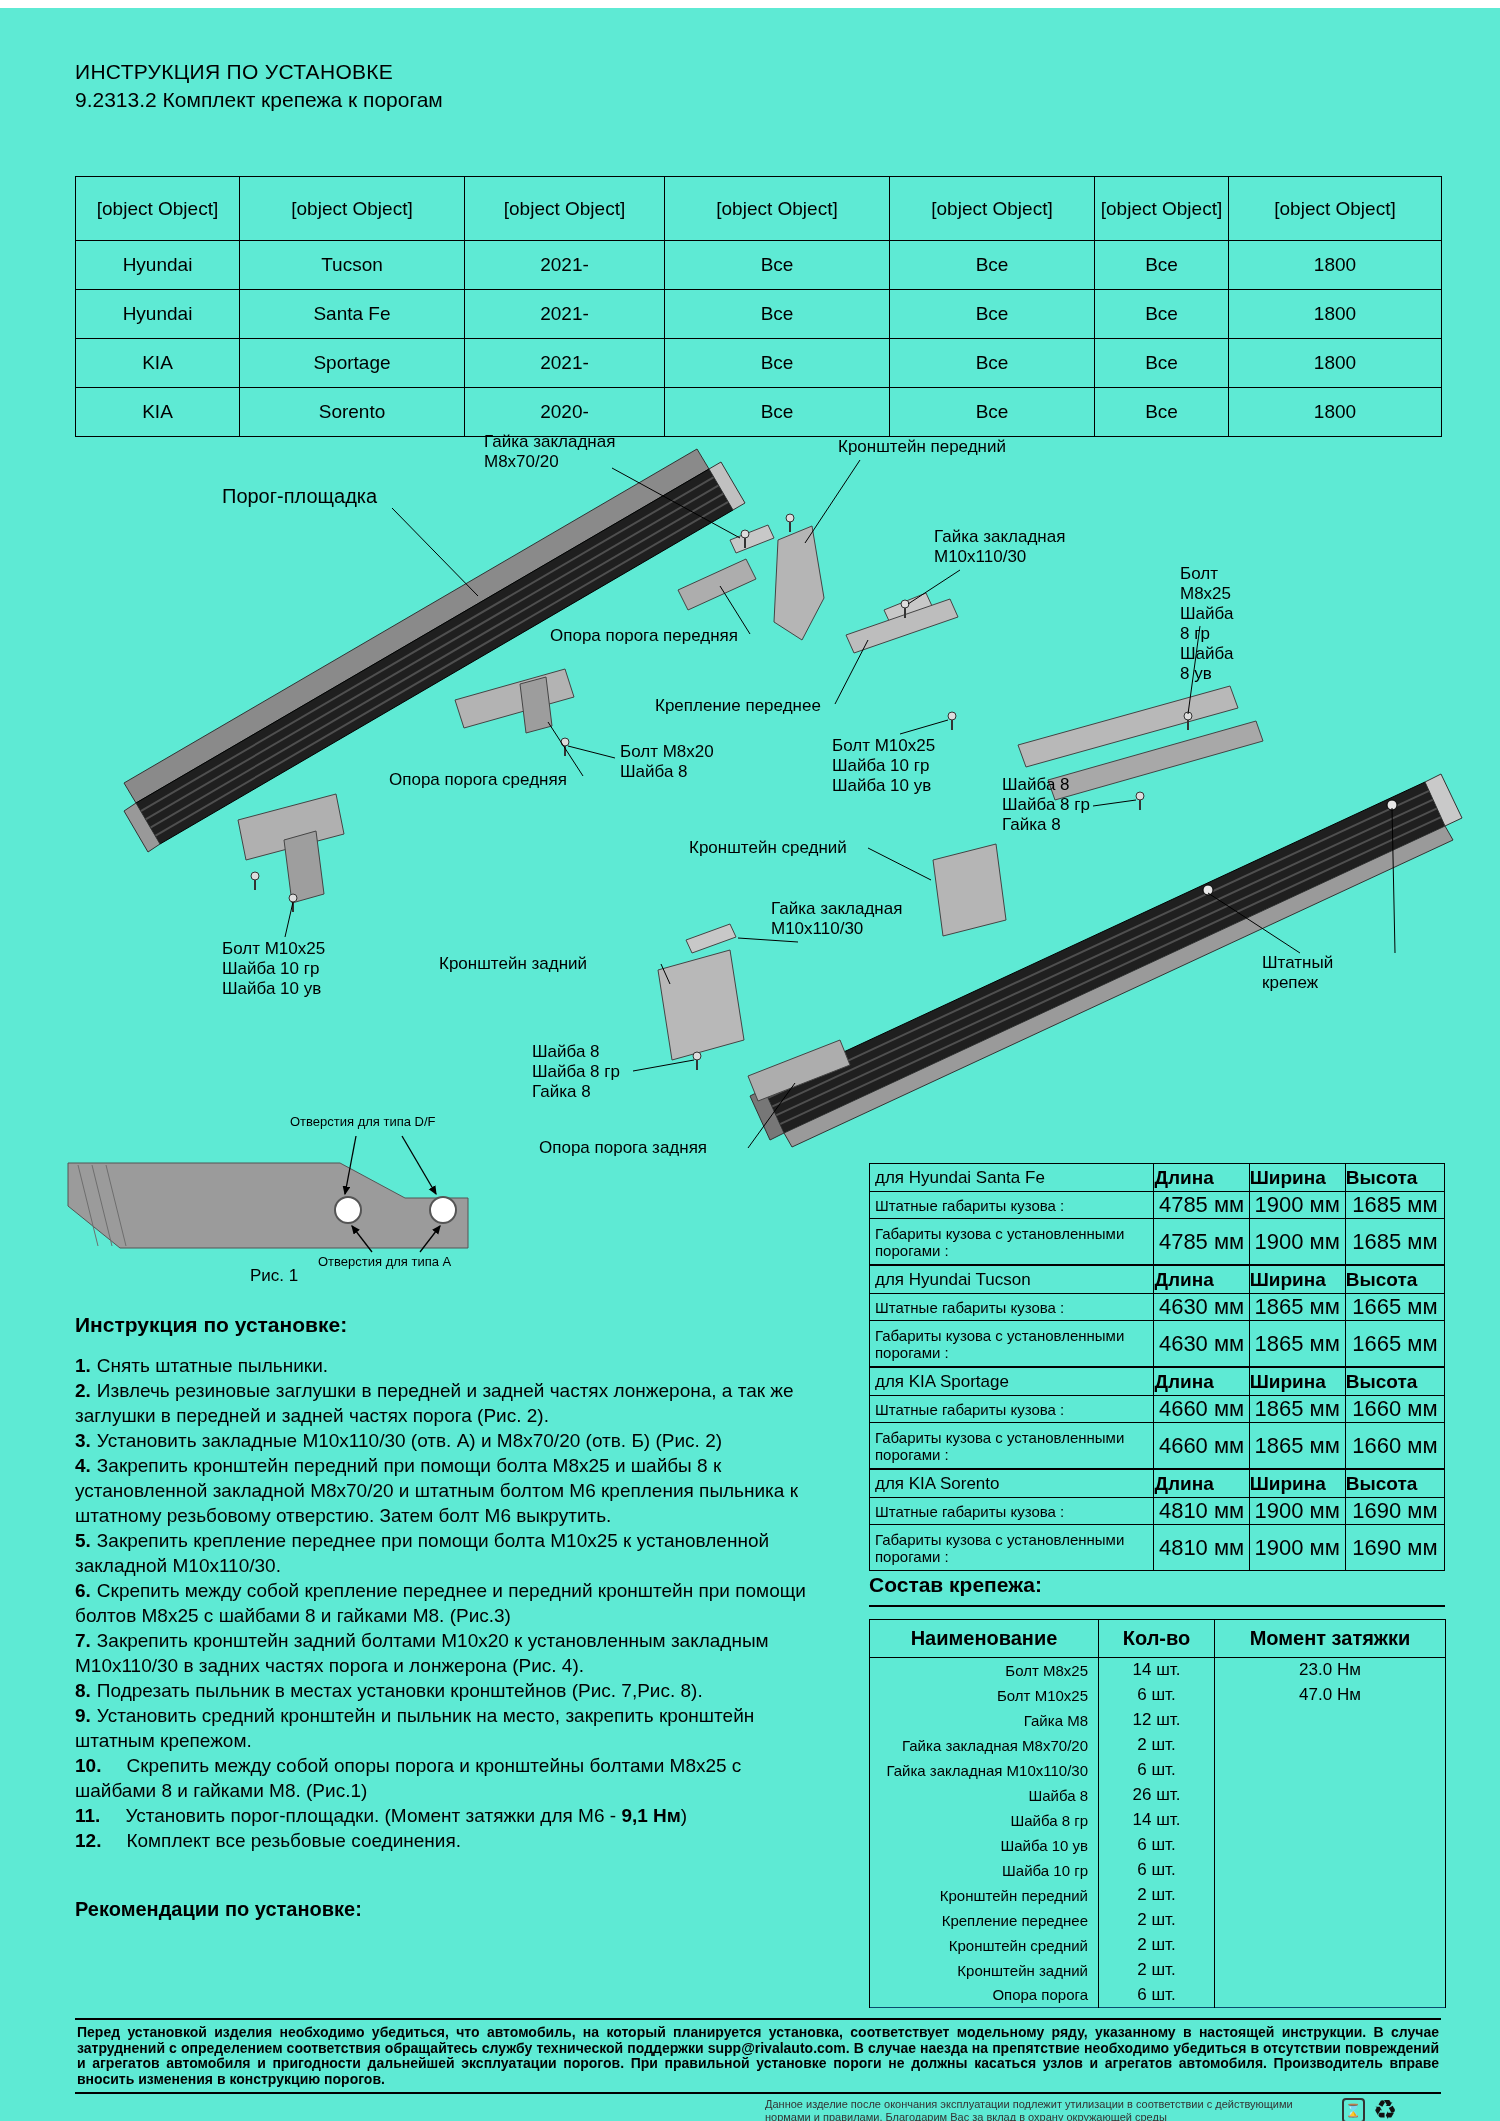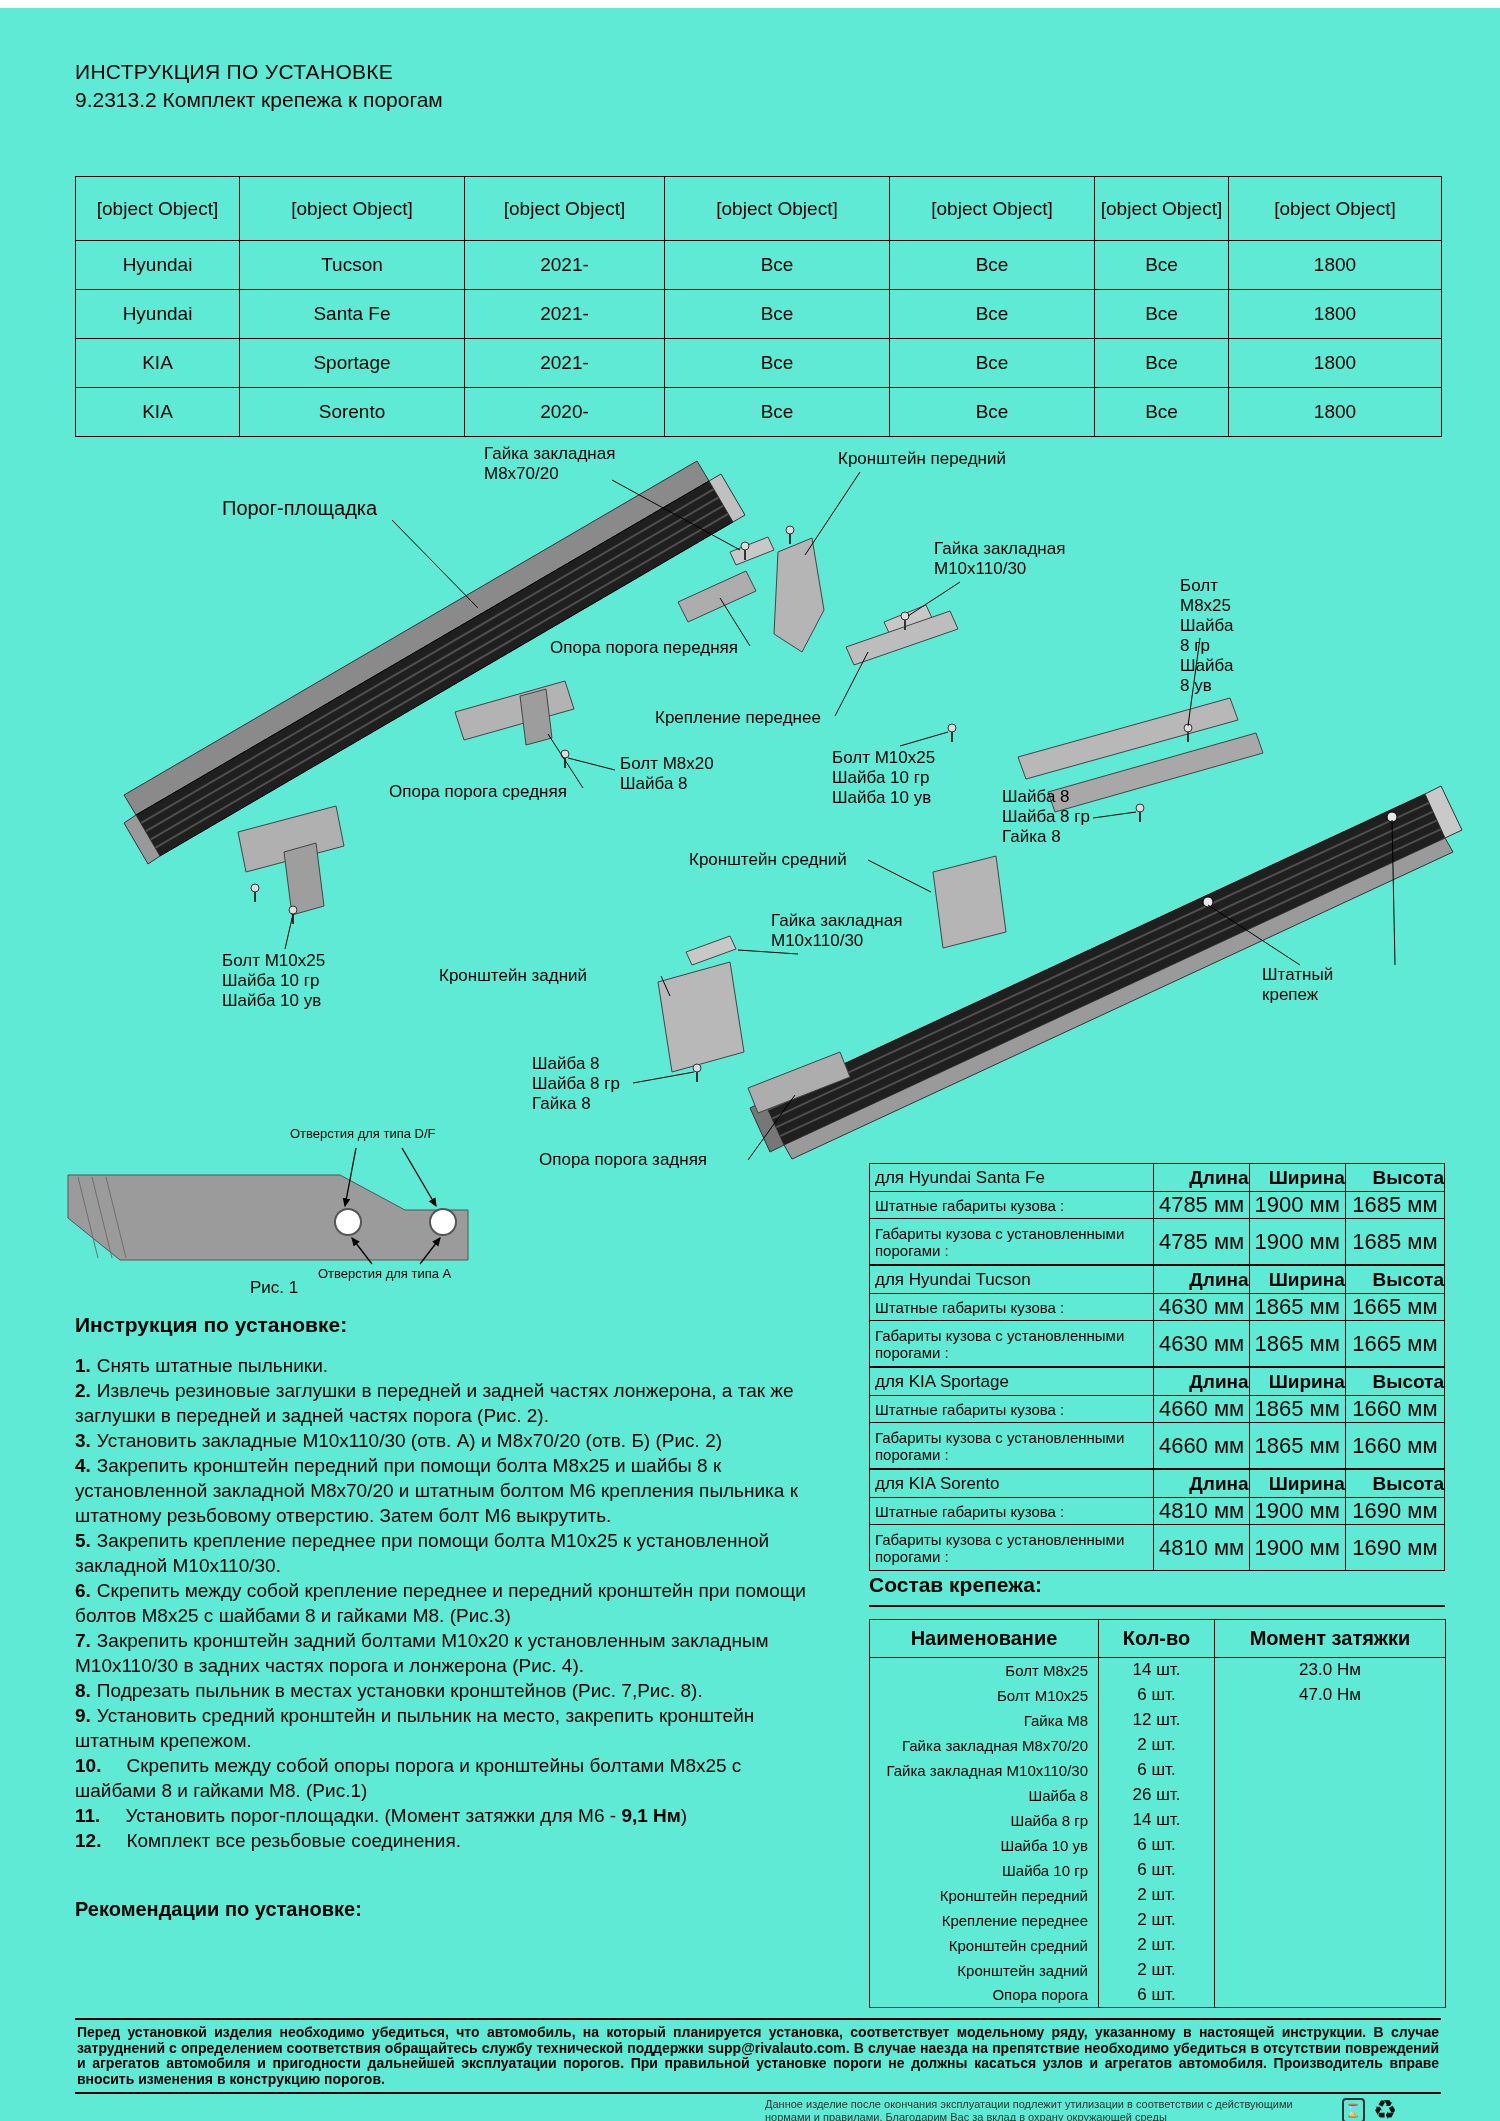--- a/index.html
+++ b/index.html
@@ -9,37 +9,37 @@
   .abs{position:absolute}
 
   .t1{left:75px;top:52px;font-size:21px;letter-spacing:.3px}
   .t2{left:75px;top:80px;font-size:21px;font-weight:normal}
 
   .vtable{left:75px;top:168px;width:1366px;border-collapse:collapse;table-layout:fixed}
   .vtable th,.vtable td{border:1px solid #000;text-align:center;vertical-align:middle;font-size:19px;font-weight:normal;padding:0 4px}
   .vtable thead th{height:64px;white-space:pre-line}
   .vtable tbody td{height:49px}
 
-  .diagram{left:0;top:432px;width:1208px;height:858px}
+  .diagram{left:0;top:420px;width:1208px;height:858px}
   .diagram svg{position:absolute;left:0;top:0}
   .dlabel{position:absolute;font-size:17px;line-height:20px;white-space:pre-line}
   .dlabel.big{font-size:20px}
   .dlabel.small{font-size:13px;line-height:15px}
   .dlabel.cap{font-size:17px}
 
   .instr{left:75px;top:1305px;width:740px}
   .ih{font-size:21px;font-weight:bold;margin-bottom:16px}
   .item{font-size:19px;line-height:25px}
   .item b.n{margin-right:6px}
 
   .dimwrap{left:869px;top:1155px;width:576px}
   .dtable{border-collapse:collapse;width:576px;table-layout:fixed}
   .dtable td,.dtable th{border:1px solid #000;vertical-align:middle}
   .dt-name{font-size:17px;text-align:left;padding-left:5px;height:28px}
-  .dt-h{font-size:19px;font-weight:bold;text-align:right}
+  .dt-h{font-size:19px;font-weight:bold;text-align:left}
   .dt-label{font-size:15px;text-align:left;padding-left:5px;line-height:17px}
   .dt-r1 td{height:26px}
   .dt-r2 td{height:46px}
   .dval{font-size:22px;text-align:center}
 
   .fwrap{left:869px;top:1565px;width:576px}
   .fhead{font-size:21px;font-weight:bold;padding-bottom:8px;border-bottom:2px solid #000;margin-bottom:12px}
   .ftable{border-collapse:collapse;width:576px;table-layout:fixed;border:1px solid #0c4a6e}
   .ftable th{border:1px solid #000;font-size:20px;font-weight:bold;height:38px;text-align:center}
   .ftable td{border-left:1px solid #000;border-right:1px solid #000;height:25px}

